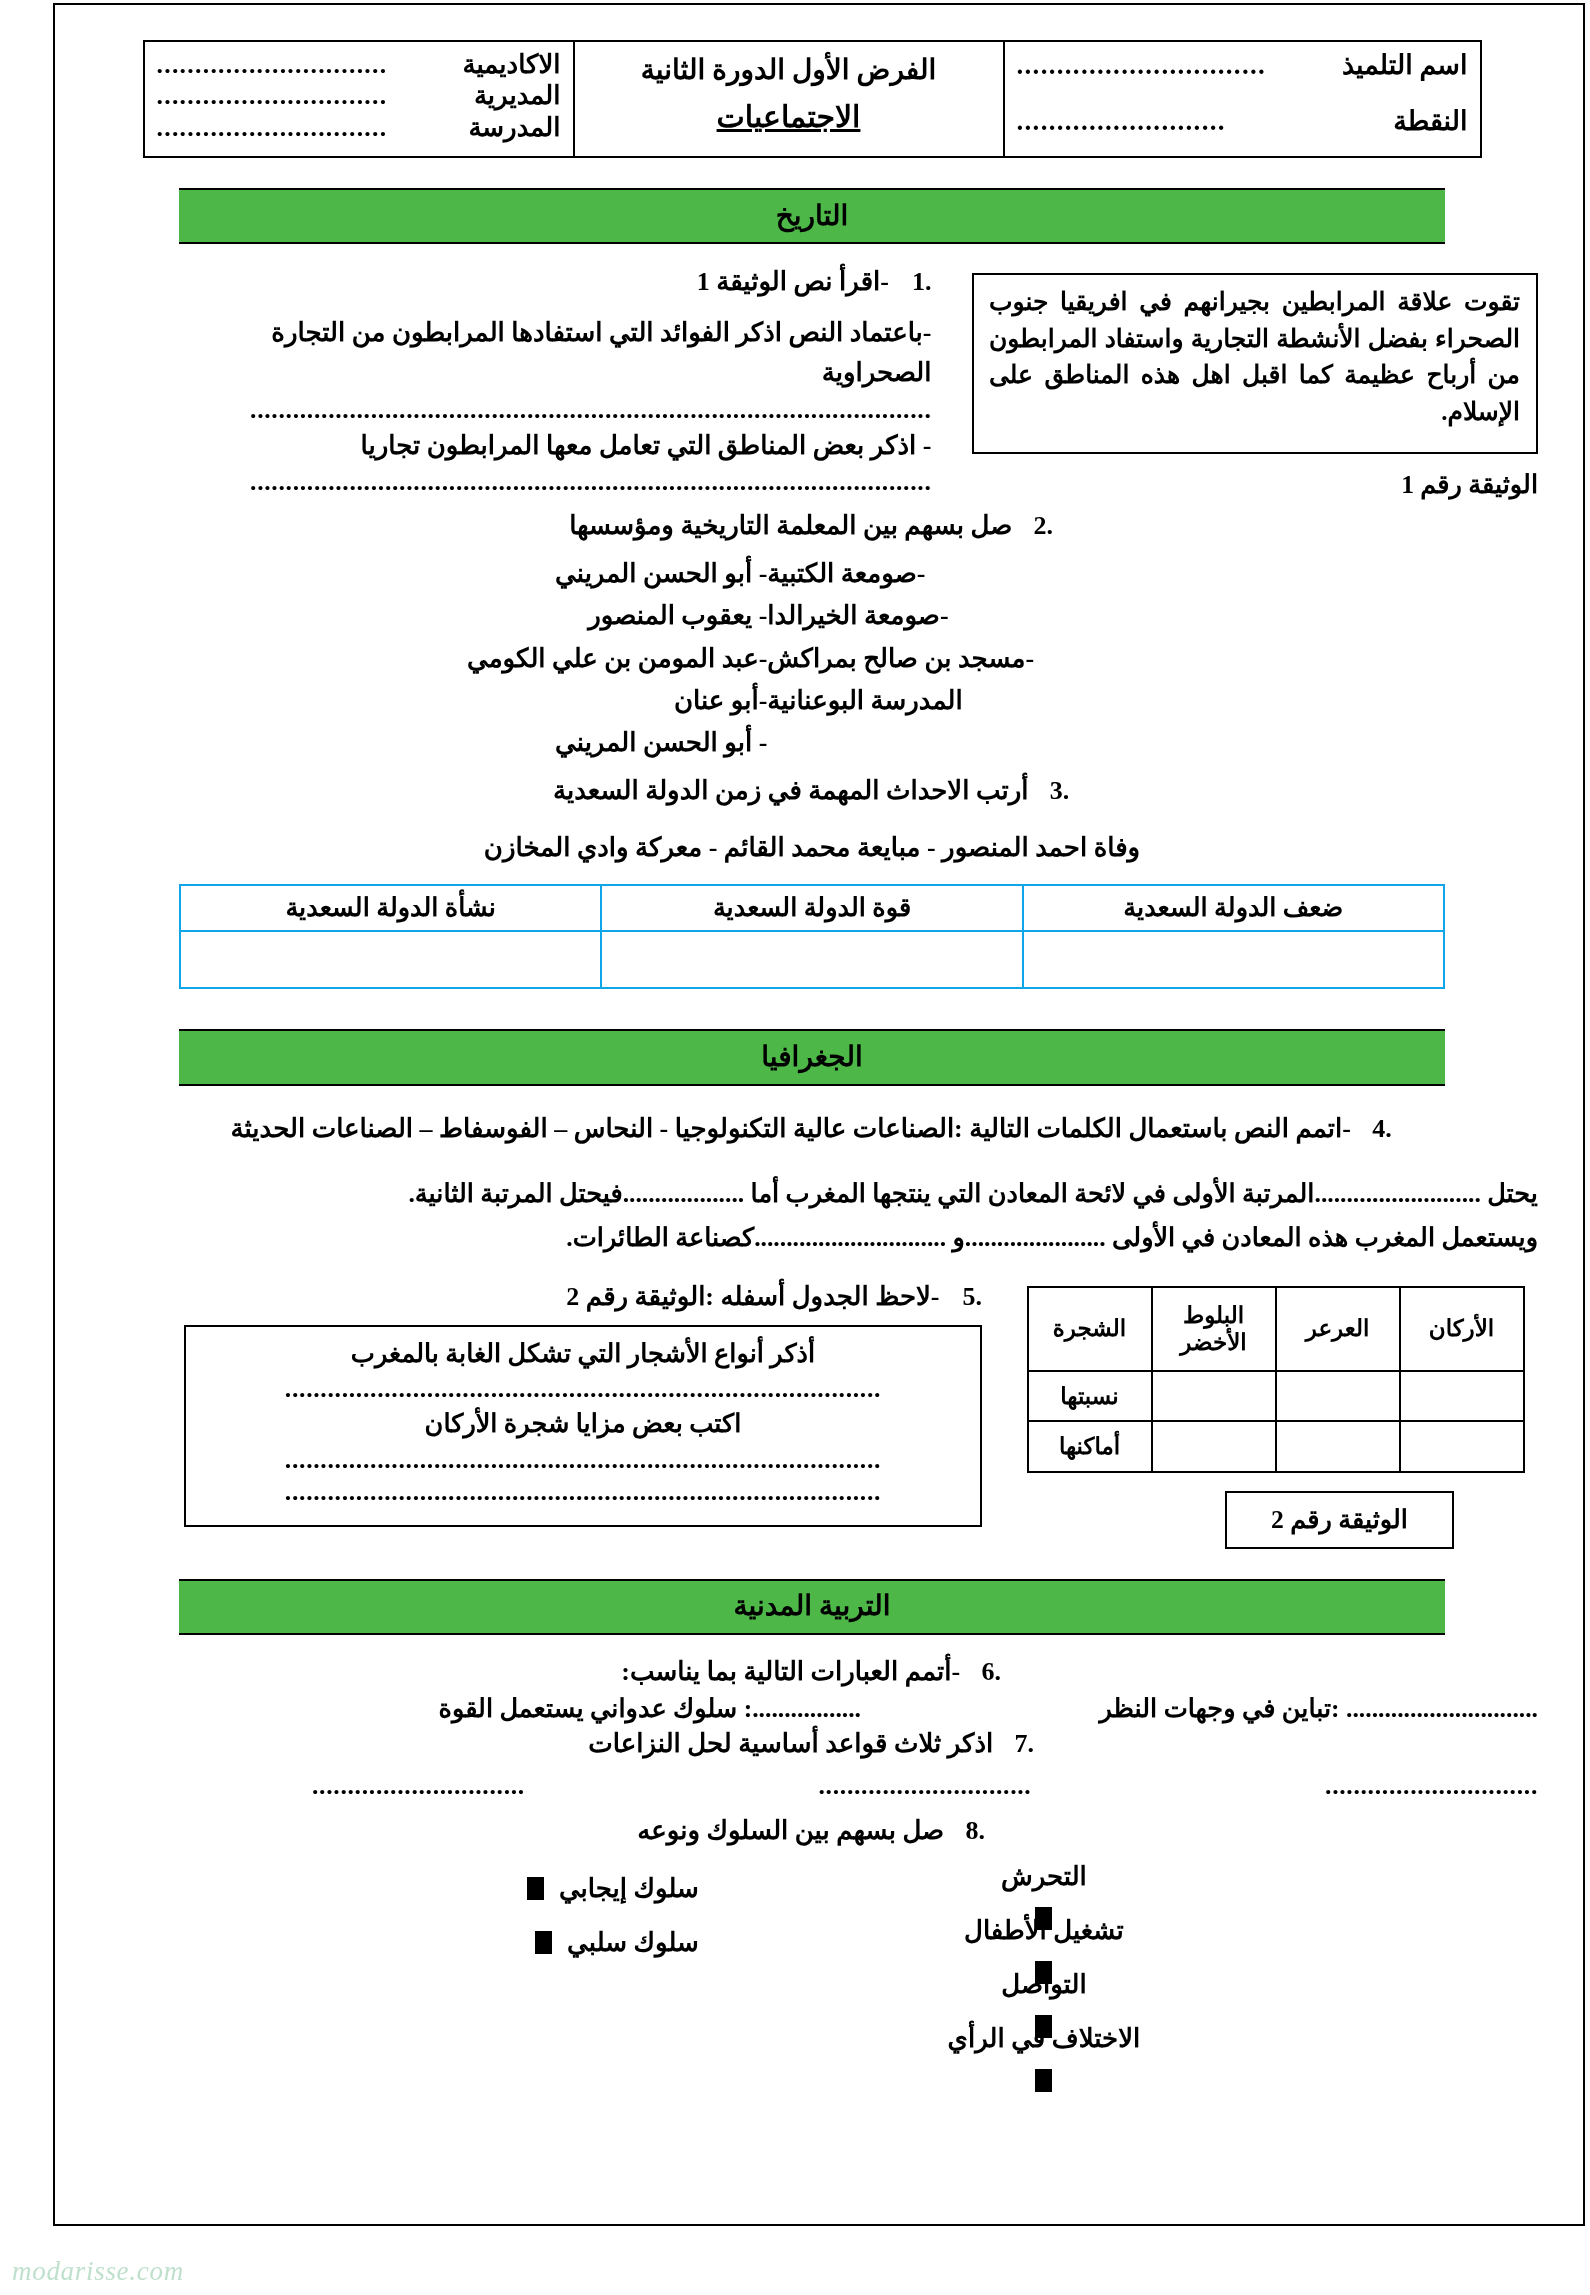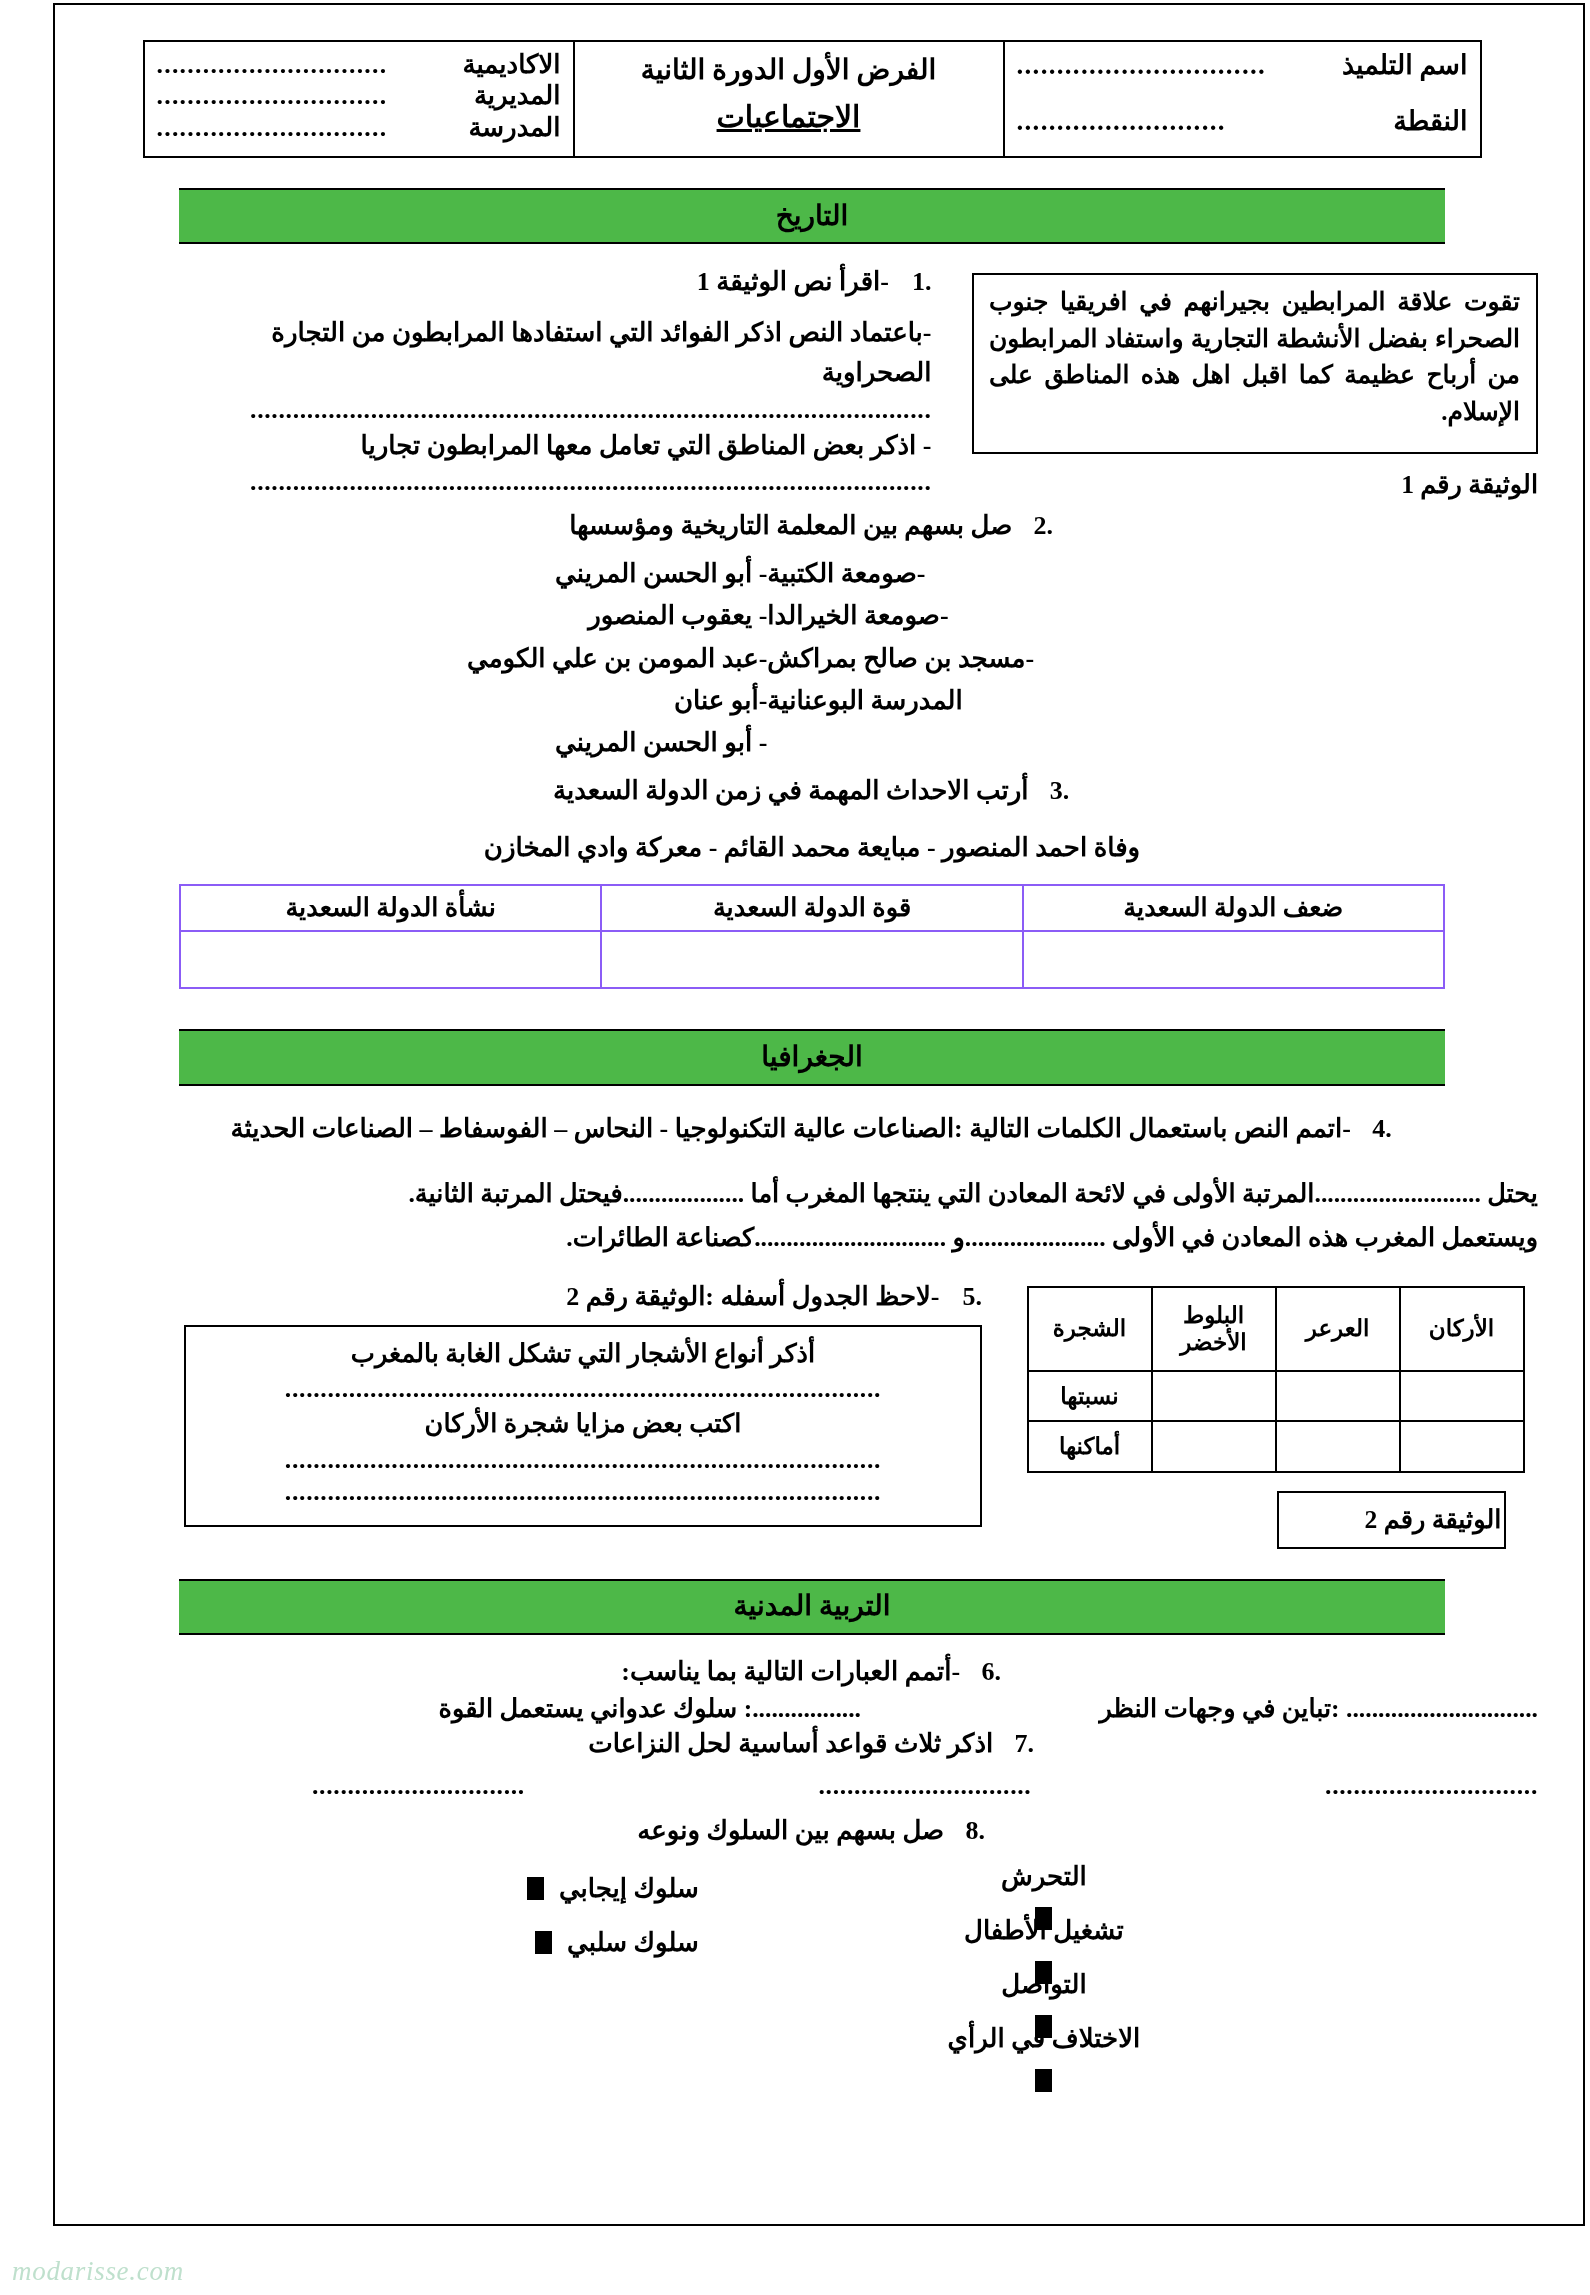--- a/index.html
+++ b/index.html
@@ -177,21 +177,21 @@
   .match2 .left-col  { width: 42%; text-align: right; }
 
   
   table.saadi {
     width: 1266px;
     margin: 15px auto 0 auto;
     border-collapse: collapse;
     table-layout: fixed;
   }
   table.saadi td {
-    border: 2px solid #8b5cf6;
+    border: 2px solid #0ea5e9;
     font-weight: bold;
     font-size: 25.6px;
     text-align: center;
     padding: 6.7px 4px;
   }
   table.saadi tr.body td { height: 42px; }
 
   
   .geo-fill {
     font-weight: bold;
@@ -223,25 +223,26 @@
     text-align: center;
     padding: 5.4px 4px;
     height: 38px;
   }
   table.trees td.hdrc { height: 71px; vertical-align: middle; }
 
   .doc2-box {
     box-sizing: border-box;
     width: 229px;
     border: 2.7px solid #000;
+    text-align: center;
     font-weight: bold;
     font-size: 25.6px;
     padding: 10.8px 2.7px 12px 2.7px;
     margin-top: 17.5px;
-    margin-right: 32px;
+    margin-right: 84px;
   }
 
   .answer-box {
     box-sizing: border-box;
     width: 798px;
     min-height: 202px;
     border: 2.7px solid #000;
     padding: 8px 17.5px 10.8px 17.5px;
     margin-top: 8px;
   }

